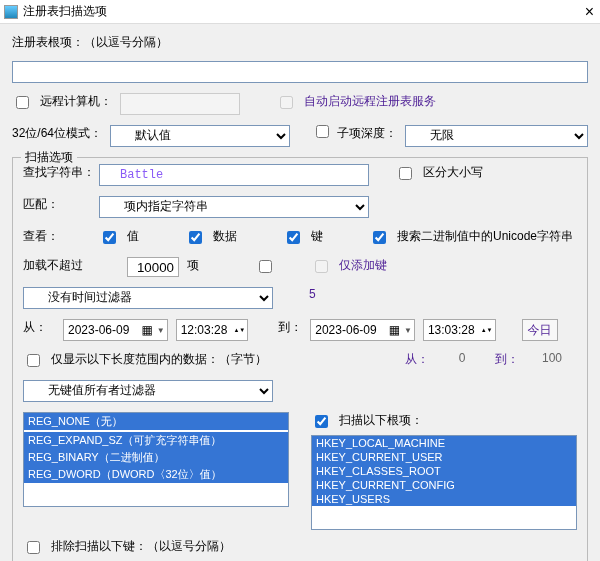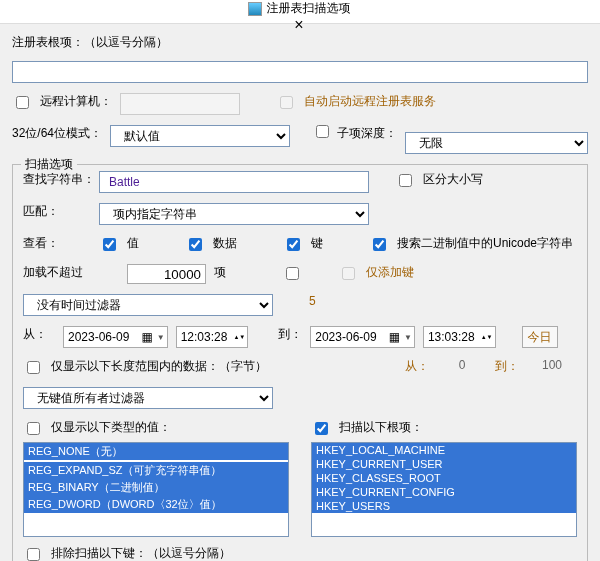--- a/index.html
+++ b/index.html
@@ -14,66 +14,65 @@
     overflow: hidden;
   }
   .titlebar {
     display: flex;
     align-items: center;
     justify-content: space-between;
     background: #fff;
     height: 24px;
     padding: 0 6px 0 4px;
     border-bottom: 1px solid #ddd;
-    flex-direction: column;
   }
   .titlebar .left { display:flex; align-items:center; gap:5px; }
   .appicon {
     width: 14px; height: 14px;
     background: linear-gradient(#6cf,#28b);
     border: 1px solid #999;
   }
   .close { font-size: 16px; cursor: default; line-height: 1; }
   .content { padding: 10px 12px 5px 12px; }
   .row {
     display: flex;
     align-items: flex-start;
     margin-bottom: 10px;
     gap: 8px;
   }
   .label { white-space: nowrap; }
   .input, .select {
     border: 1px solid #7a96b8;
     background: #fff;
     height: 22px;
-    padding: 1px 9px;
+    padding: 1px 20px;
     font-size: 12px;
-    font-family: Liberation Sans, sans-serif;
-  }
-  .input.blue { color: #4c1d95; }
+    font-family: Liberation Mono, monospace;
+  }
+  .input.blue { color: #8b5cf6; }
   .select { appearance: auto; }
   .checkbox { width: 13px; height: 13px; accent-color: #1a6fd4; }
   input[type="checkbox"].childdepth { margin:0 }
   .groupbox {
     border: 1px solid #bbb;
     margin-top: 0px;
     padding: 6px 10px 6px 10px;
     position: relative;
   }
   .group-title {
     position: absolute;
     top: -9px;
     left: 8px;
     background: #f0f0f0;
     padding: 0 4px;
     font-size: 12px;
   }
-  .disabled { color: #a16207; }
+  .disabled { color: #4c1d95; }
   .flex1 { flex: 1; }
-  .num { text-align: right; width: 79px; border:1px solid #aaa; background:#fff; height:20px; padding:1px 4px;}
+  .num { text-align: right; width: 52px; border:1px solid #aaa; background:#fff; height:20px; padding:1px 4px;}
   .num-plain { border:none; background:transparent; text-align:center; width:50px; color:#666;}
   .date {
     display:flex; align-items:center; border:1px solid #aaa; background:#fff; height:22px; padding:0 2px 0 4px;
     gap:2px; font-size:12px;
   }
   .date .arrow { font-size:8px; color:#555; margin-left:2px; }
   .listbox {
     border:1px solid #7a96b8;
     background:#fff;
     height:95px;
@@ -89,21 +88,21 @@
   }
   .cols { display:flex; gap:22px; }
   .col { flex:1; }
   .hint { color:#888; margin:2px 0 0 20px; font-size:11px;}
   .btn {
     border:1px solid #aaa;
     background:#f8f8f8;
     height:22px; padding:0 5px;
     font-size:12px;
   }
-  .toselect { min-width:0;margin-top:7px; }
+  .toselect { min-width:0; }
 </style>
 </head>
 <body>
 
 <div class="titlebar">
   <div class="left">
     <div class="appicon"></div>
     <span>注册表扫描选项</span>
   </div>
   <span class="close">×</span>
@@ -223,24 +222,20 @@
     </div>
 
     <div class="row">
       <select class="select" style="width:250px">
         <option>无键值所有者过滤器</option>
       </select>
     </div>
 
     <div class="cols">
       <div class="col">
-        <div class="row" style="margin-bottom:4px">
-          <input type="checkbox" class="checkbox" style="">
-          <span>仅显示以下类型的值：</span>
-        </div>
         <div class="listbox">
           <div class="item">REG_NONE（无）</div>
           <div class="item" style="background:#fff"></div>
           <div class="item">REG_EXPAND_SZ（可扩充字符串值）</div>
           <div class="item">REG_BINARY（二进制值）</div>
           <div class="item">REG_DWORD（DWORD〈32位〉值）</div>
         </div>
       </div>
       <div class="col">
         <div class="row" style="margin-bottom:4px">

